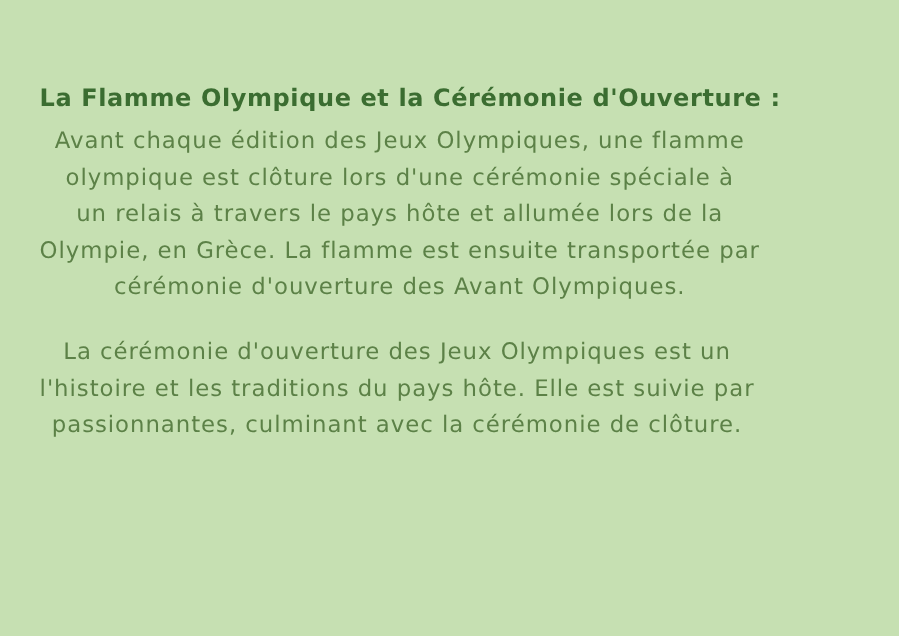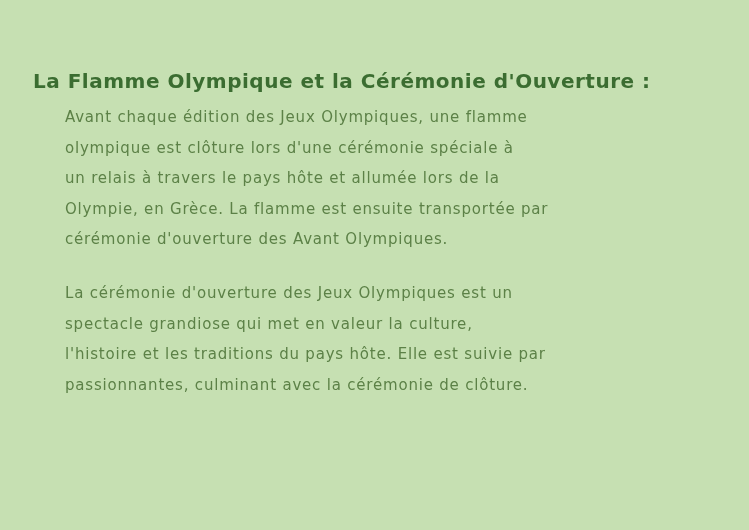--- a/index.html
+++ b/index.html
@@ -19,40 +19,40 @@
     width: 749px;
     height: 530px;
     background: var(--background);
     font-family: "DejaVu Sans", sans-serif;
     overflow: hidden;
     position: relative;
   }
   .slide {
     position: absolute;
     inset: 0;
+    text-align: center;
   }
   .slide-title {
     position: absolute;
     left: 33px;
     top: 69px;
     margin: 0;
     font-size: 20px;
     font-weight: bold;
     color: var(--title-text);
     letter-spacing: 0.5px;
     white-space: nowrap;
   }
   .para {
     position: absolute;
     left: 33px;
     color: var(--body-text);
-    font-size: 15px;
+    font-size: 19px;
     line-height: 30.5px;
     letter-spacing: 0.8px;
-    margin-left: 32px;
   }
   .para .line {
     white-space: nowrap;
   }
   .para-1 { top: 102px; }
   .para-2 { top: 278px; }
 
   .footer {
     position: absolute;
     left: 0;
@@ -71,21 +71,20 @@
   <div class="para para-1">
       <div class="line">Avant chaque édition des Jeux Olympiques, une flamme</div>
       <div class="line">olympique est clôture lors d'une cérémonie spéciale à</div>
       <div class="line">un relais à travers le pays hôte et allumée lors de la</div>
       <div class="line">Olympie, en Grèce. La flamme est ensuite transportée par</div>
       <div class="line">cérémonie d'ouverture des Avant Olympiques.</div>
     </div>
 
   <div class="para para-2">
       <div class="line">La cérémonie d'ouverture des Jeux Olympiques est un</div>
-      <div class="line">spectacle grandiose qui met en valeur la culture,</div>
       <div class="line">l'histoire et les traditions du pays hôte. Elle est suivie par</div>
       <div class="line">passionnantes, culminant avec la cérémonie de clôture.</div>
     </div>
 
   <div class="footer">
 
     
 
     
 

